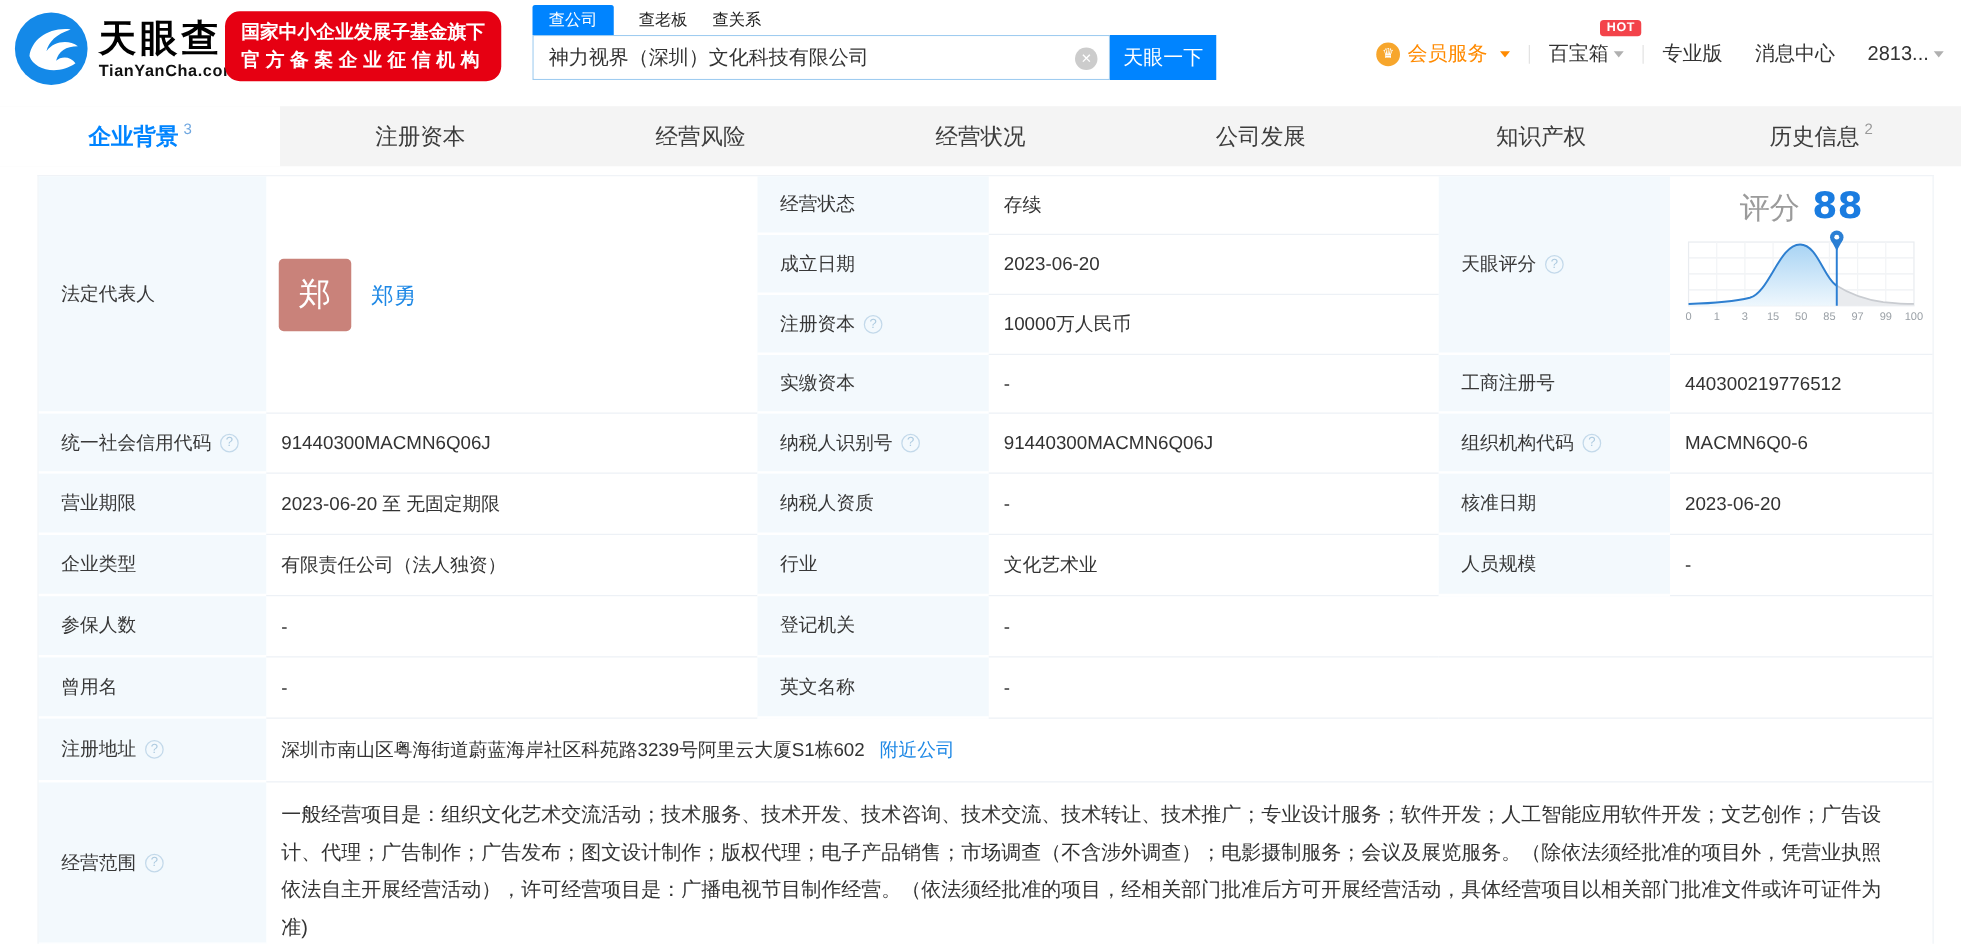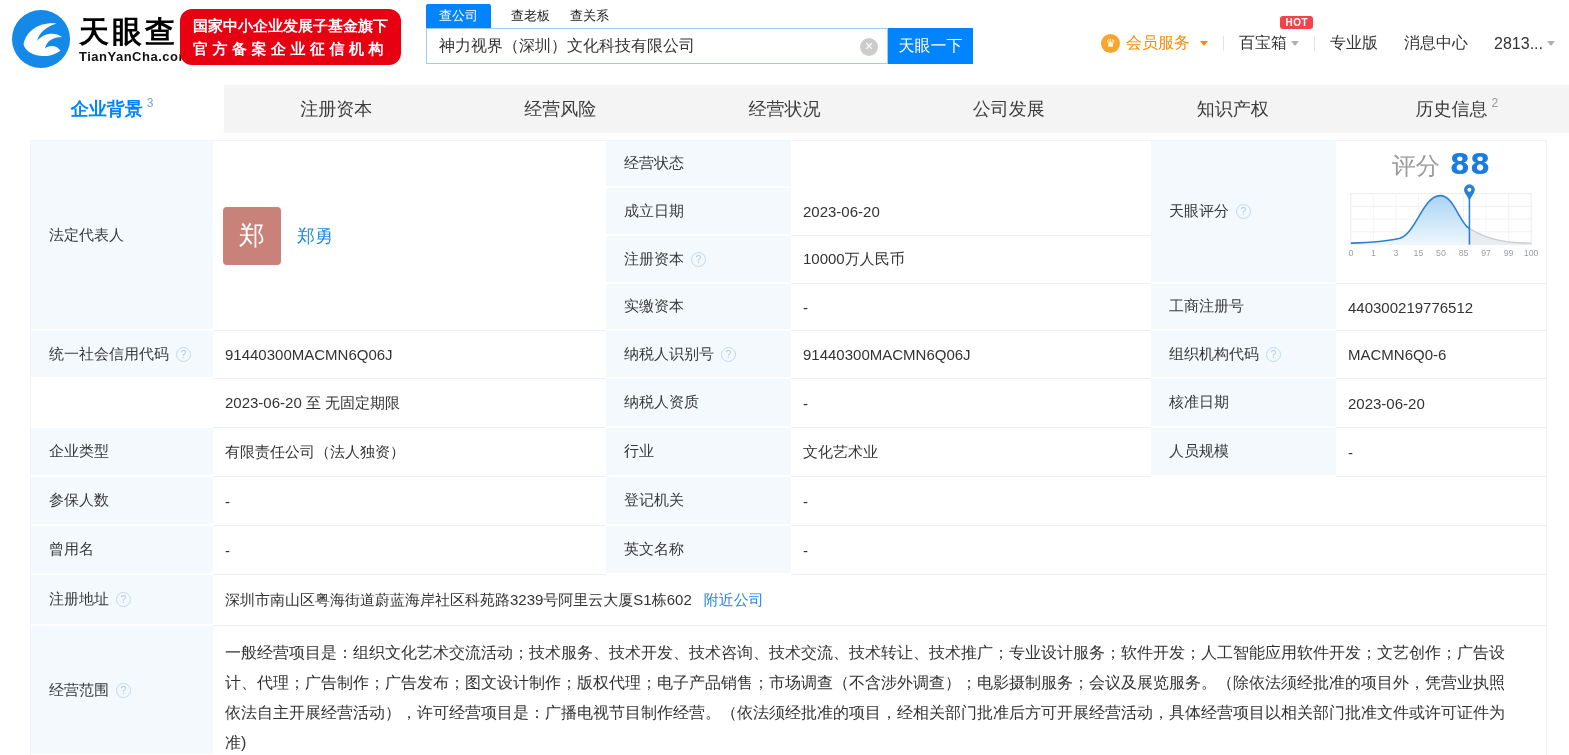--- a/index.html
+++ b/index.html
@@ -162,20 +162,21 @@
 
   <main class="biz-table">
 
     <div class="lbl" style="grid-area:1/1/5/2;">法定代表人</div>
     <div class="val" style="grid-area:1/2/5/3;padding-left:10px;">
       <span class="avatar">郑</span>
       <span class="rep-name">郑勇</span>
     </div>
 
     <div class="lbl" style="grid-area:1/3/2/4;">经营状态</div>
+    <div class="val" style="grid-area:1/4/2/5;">存续</div>
 
     <div class="lbl" style="grid-area:2/3/3/4;">成立日期</div>
     <div class="val" style="grid-area:2/4/3/5;">2023-06-20</div>
 
     <div class="lbl" style="grid-area:3/3/4/4;">
       <span>注册资本</span>
       <span class="help">?</span>
     </div>
     <div class="val" style="grid-area:3/4/4/5;">10000万人民币</div>
 
@@ -253,20 +254,21 @@
       <span>纳税人识别号</span>
       <span class="help">?</span>
     </div>
     <div class="val" style="grid-area:5/4/6/5;">91440300MACMN6Q06J</div>
     <div class="lbl" style="grid-area:5/5/6/6;">
       <span>组织机构代码</span>
       <span class="help">?</span>
     </div>
     <div class="val" style="grid-area:5/6/6/7;">MACMN6Q0-6</div>
 
+    <div class="lbl" style="grid-area:6/1/7/2;">营业期限</div>
     <div class="val" style="grid-area:6/2/7/3;">2023-06-20 至 无固定期限</div>
     <div class="lbl" style="grid-area:6/3/7/4;">纳税人资质</div>
     <div class="val" style="grid-area:6/4/7/5;">-</div>
     <div class="lbl" style="grid-area:6/5/7/6;">核准日期</div>
     <div class="val" style="grid-area:6/6/7/7;">2023-06-20</div>
 
     <div class="lbl" style="grid-area:7/1/8/2;">企业类型</div>
     <div class="val" style="grid-area:7/2/8/3;">有限责任公司（法人独资）</div>
     <div class="lbl" style="grid-area:7/3/8/4;">行业</div>
     <div class="val" style="grid-area:7/4/8/5;">文化艺术业</div>

